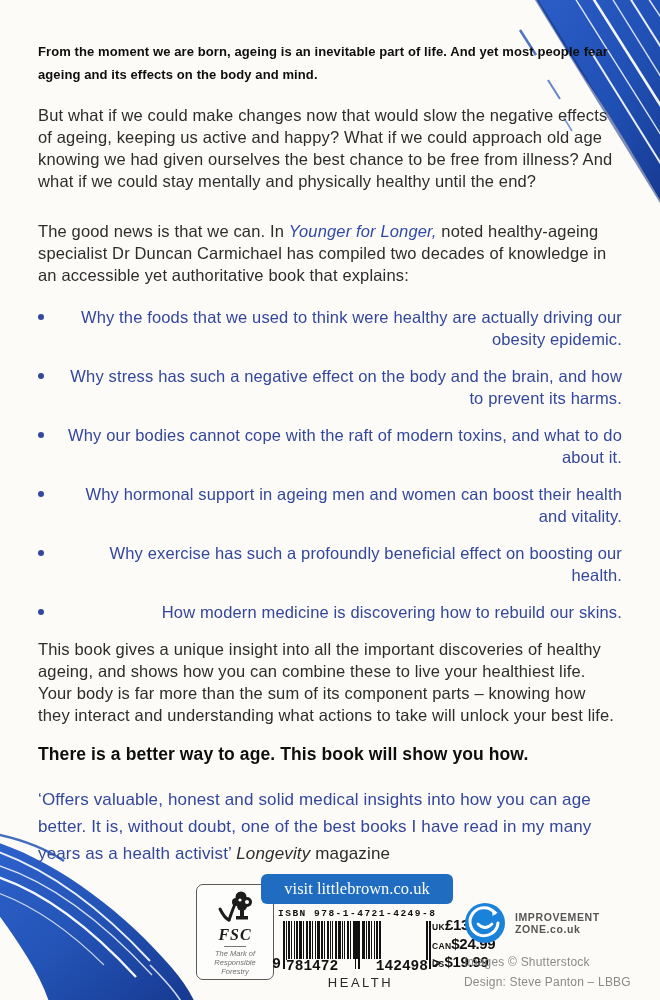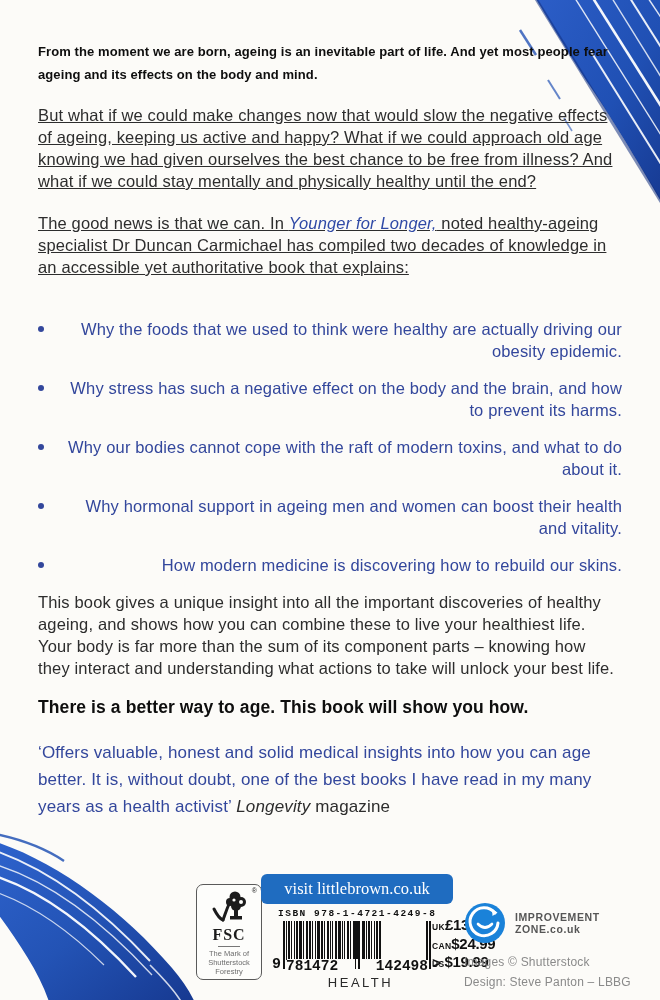--- a/index.html
+++ b/index.html
@@ -14,45 +14,45 @@
   .brush-bottom { position:absolute; left:0; bottom:0; width:280px; height:225px; }
   
   #text-col {
     position:absolute; left:38px; top:40px; width:584px;
     color:#2d2d2d; font-size:16.5px; line-height:22px; letter-spacing:.15px;
   }
   .lead {
     font-weight:bold; color:#0e0e0e; font-size:13px; line-height:23px;
     margin-bottom:18px; letter-spacing:.1px;
   }
-  .para { margin-bottom:20px;text-decoration:underline; }
-  .intro { margin-bottom:40px;text-decoration:underline; }
+  .para { margin-bottom:28px; }
+  .intro { margin-bottom:20px; }
   .book-title { color:#2f49a6; font-style:italic; }
   ul.points { list-style:none; margin-bottom:0; }
   ul.points li {
     position:relative; padding-left:17px; margin-bottom:15px;
     color:#33479c; line-height:22px;text-align:right;
   }
   ul.points li .dot {
     position:absolute; left:0; top:8px; width:6px; height:6px;
     border-radius:50%; background:#33479c;
   }
   .summary { margin-top:15px; margin-bottom:17px; }
   .tagline {
     font-weight:bold; color:#0e0e0e; font-size:17.5px; line-height:23px;
     margin-bottom:20px; letter-spacing:.1px;
   }
   .quote { color:#33479c; font-size:17px; line-height:27px; width:570px; }
   .quote .src-italic { color:#2d2d2d; font-style:italic; }
   .quote .src-rest { color:#2d2d2d; }
   
   #fsc-box {
-    position:absolute; left:196px; top:884px; width:66px; height:96px;
+    position:absolute; left:196px; top:884px; width:78px; height:96px;
     border:1.5px solid #5a5a5a; border-radius:7px; background:#fdfdfb;
-    display:flex; flex-direction:column; align-items:center; padding-top:3px;
+    display:flex; flex-direction:column; align-items:center; padding-top:3px;font-style:italic;
   }
   #fsc-reg { position:absolute; top:2px; right:4px; font-size:7px; color:#222; }
   #fsc-acronym { font-family:"Liberation Serif", serif; font-weight:bold; font-size:16px; color:#1c1c1c; letter-spacing:1px; margin-top:-2px; }
   #fsc-rule { width:22px; border-top:1.5px solid #777; margin:2px 0 2px; }
   .fsc-tag { font-size:7.5px; color:#6e6e6e; line-height:9px; text-align:center; }
   #audiobook-box {
     position:absolute; left:261px; top:849px; width:192px; height:22px;
     border:2px solid #1c1c1c; background:#fff; display:flex; align-items:center; justify-content:center;
   }
   #audiobook-box .inner {
@@ -134,20 +134,21 @@
 
     <p class="para">But what if we could make changes now that would slow the negative effects of ageing, keeping us active and happy? What if we could approach old age knowing we had given ourselves the best chance to be free from illness? And what if we could stay mentally and physically healthy until the end?</p>
 
     <p class="intro"><span>The good news is that we can. In </span><span class="book-title">Younger for Longer,</span><span> noted healthy-ageing specialist Dr Duncan Carmichael has compiled two decades of knowledge in an accessible yet authoritative book that explains:</span></p>
 
     <ul class="points">
       <li><span class="dot"></span><span>Why the foods that we used to think were healthy are actually driving our obesity epidemic.</span></li>
       <li><span class="dot"></span><span>Why stress has such a negative effect on the body and the brain, and how to prevent its harms.</span></li>
       <li><span class="dot"></span><span>Why our bodies cannot cope with the raft of modern toxins, and what to do about it.</span></li>
       <li><span class="dot"></span><span>Why hormonal support in ageing men and women can boost their health and vitality.</span></li>
+      <li><span class="dot"></span><span>Why exercise has such a profoundly beneficial effect on boosting our health.</span></li>
       <li><span class="dot"></span><span>How modern medicine is discovering how to rebuild our skins.</span></li>
     </ul>
 
     <p class="summary">This book gives a unique insight into all the important discoveries of healthy ageing, and shows how you can combine these to live your healthiest life. Your body is far more than the sum of its component parts – knowing how they interact and understanding what actions to take will unlock your best life.</p>
 
     <p class="tagline">There is a better way to age. This book will show you how.</p>
 
     <p class="quote"><span>‘Offers valuable, honest and solid medical insights into how you can age better. It is, without doubt, one of the best books I have read in my many years as a health activist’  </span><span class="src-italic">Longevity</span><span class="src-rest"> magazine</span></p>
   </div>
 
@@ -161,21 +162,21 @@
       <circle cx="28" cy="18" r="5" fill="#1c1c1c"></circle>
       <circle cx="22" cy="14" r="4" fill="#1c1c1c"></circle>
       <rect x="26" y="18" width="4" height="13" fill="#1c1c1c"></rect>
       <rect x="22" y="28" width="12" height="3.5" fill="#1c1c1c"></rect>
       <circle cx="33" cy="14" r="2" fill="#fdfdfb"></circle>
       <circle cx="26" cy="12" r="1.6" fill="#fdfdfb"></circle>
     </svg>
     <div id="fsc-acronym">FSC</div>
     <div id="fsc-rule"></div>
     <div class="fsc-tag">The Mark of</div>
-    <div class="fsc-tag">Shutterstock</div>
+    <div class="fsc-tag">Responsible</div>
     <div class="fsc-tag">Forestry</div>
   </div>
 
   <div id="visit-bar" style="background:#1f6cc0">visit littlebrown.co.uk</div>
 
   <div id="barcode-block">
     <div id="isbn-line">ISBN 978-1-4721-4249-8</div>
     <div id="barcode-row">
       <span id="bc-left-digit">9</span>
       <div id="bc-wrap">

